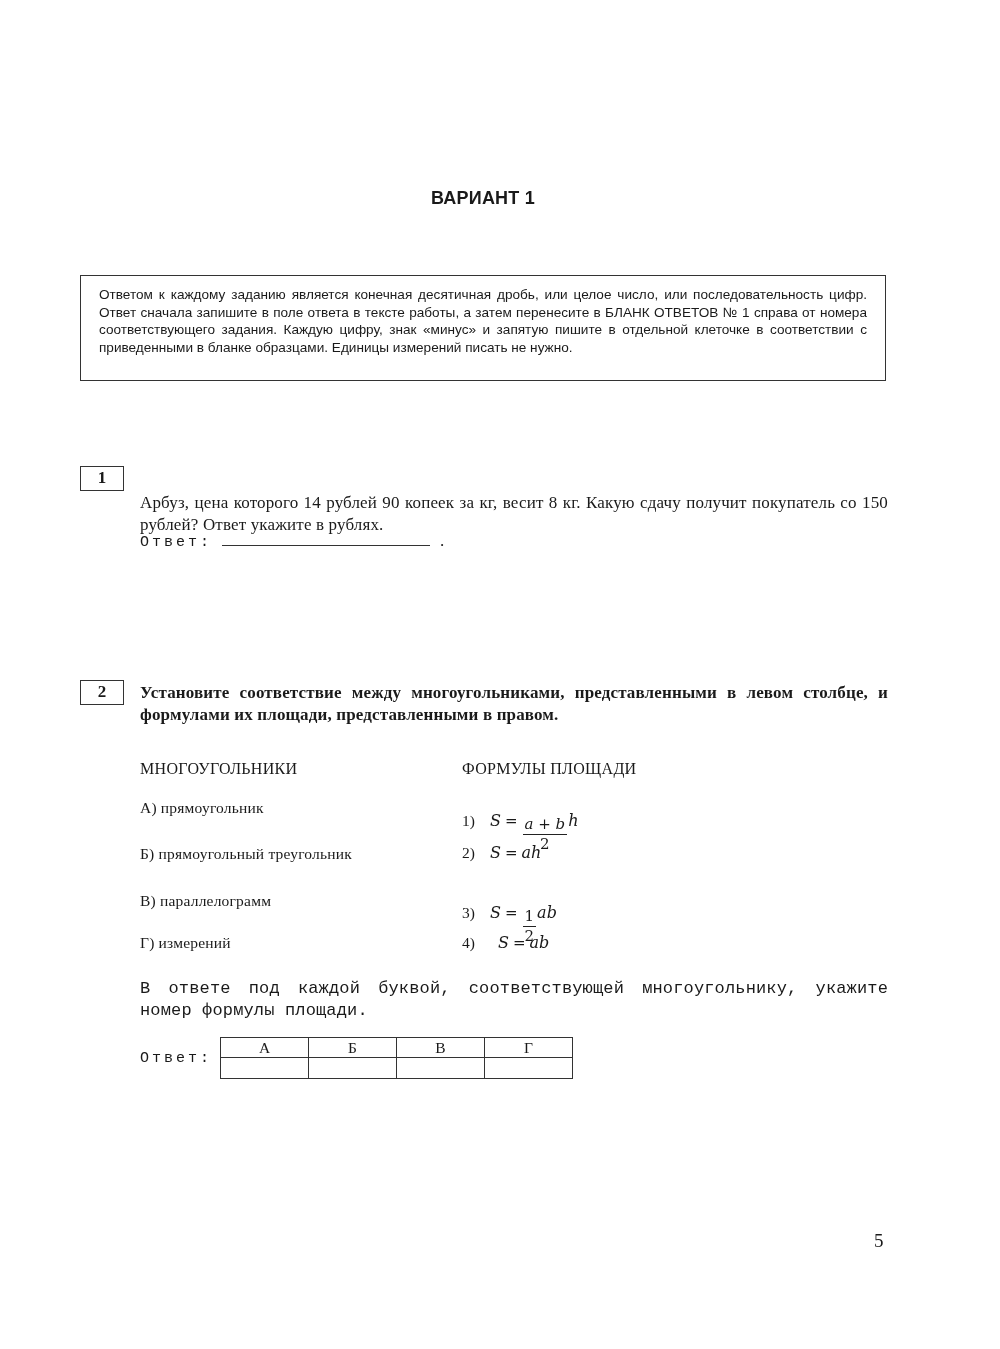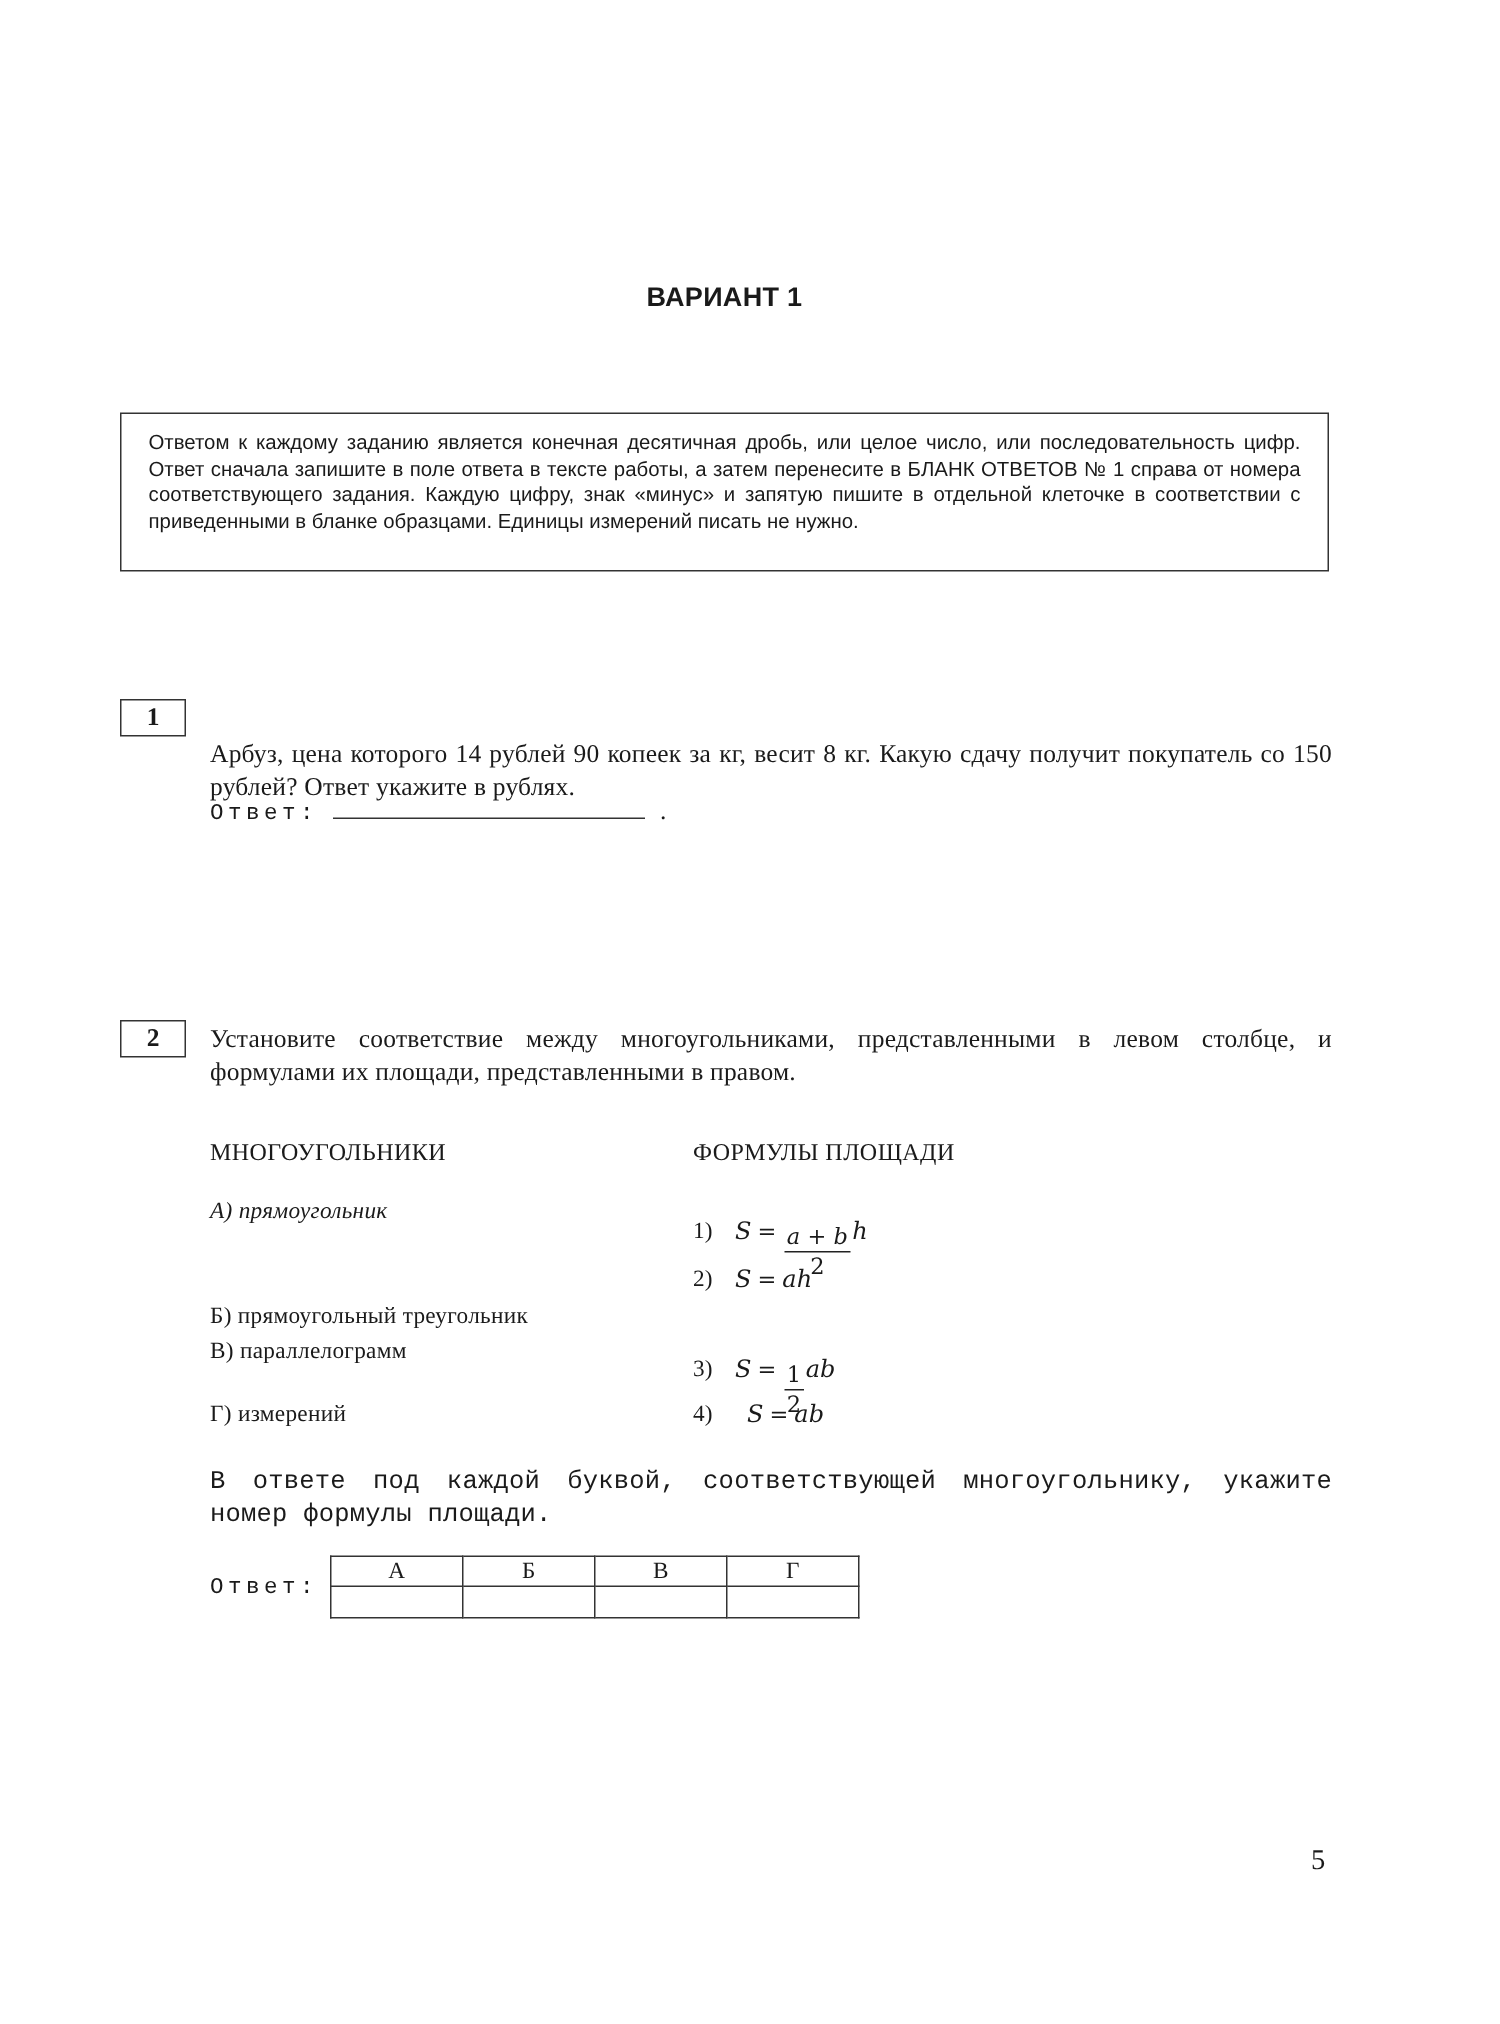--- a/index.html
+++ b/index.html
@@ -53,27 +53,27 @@
 
 <div class="task-num" style="top:466px;">1</div>
 <div class="task-text" style="top:468px;margin-top:24px;">Арбуз, цена которого 14 рублей 90 копеек за кг, весит 8 кг. Какую сдачу получит покупатель со 150 рублей? Ответ укажите в рублях.</div>
 <div id="t1-answer">
   <span class="answer-label">Ответ:</span>
   <span id="t1-line"></span>
   <span id="t1-dot">.</span>
 </div>
 
 <div class="task-num" style="top:680px;">2</div>
-<div class="task-text" style="top:682px;">Установите соответствие между многоугольниками, представленными в левом столбце, и формулами их площади, представленными в правом.</div>
+<div class="task-text" style="top:682px;font-weight:bold;">Установите соответствие между многоугольниками, представленными в левом столбце, и формулами их площади, представленными в правом.</div>
 
 <div class="col-head" style="left:140px;">МНОГОУГОЛЬНИКИ</div>
 <div class="col-head" style="left:462px;">ФОРМУЛЫ ПЛОЩАДИ</div>
 
-<div class="poly-item" style="top:799px;font-style:italic;">А) прямоугольник</div>
-<div class="poly-item" style="top:845px;margin-top:24px;">Б) прямоугольный треугольник</div>
+<div class="poly-item" style="top:799px;">А) прямоугольник</div>
+<div class="poly-item" style="top:845px;">Б) прямоугольный треугольник</div>
 <div class="poly-item" style="top:892px;">В) параллелограмм</div>
 <div class="poly-item" style="top:934px;">Г) измерений</div>
 
 <div class="formula-item" style="top:787px;">
   <span class="fnum">1)</span>
   <span class="math">S</span>
   <span class="eq">=</span>
   <span class="frac">
     <span class="num math">a + b</span>
     <span class="den">2</span>

